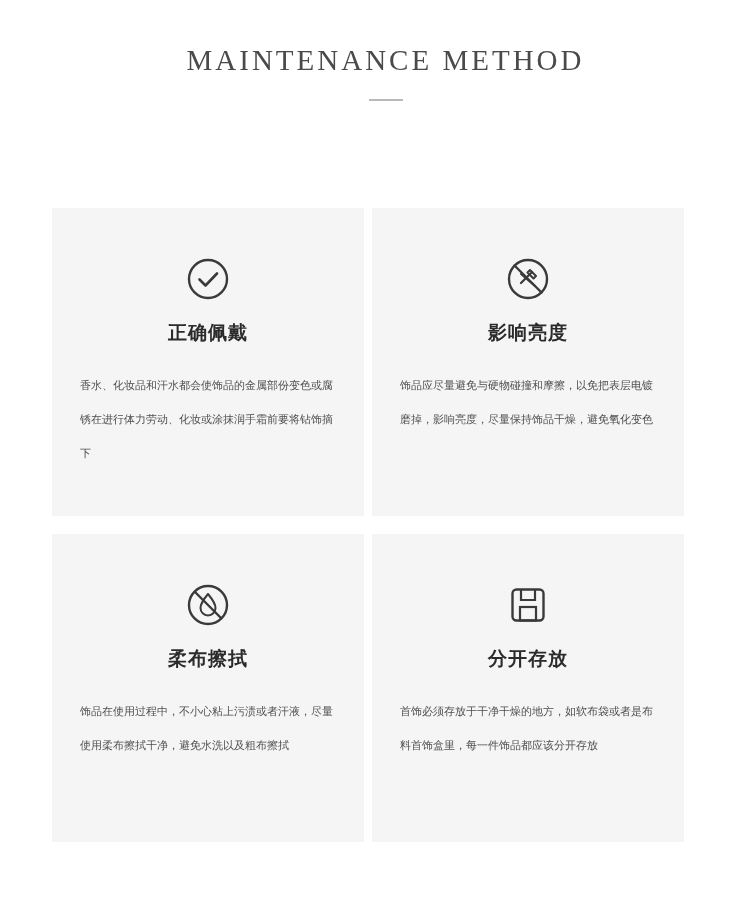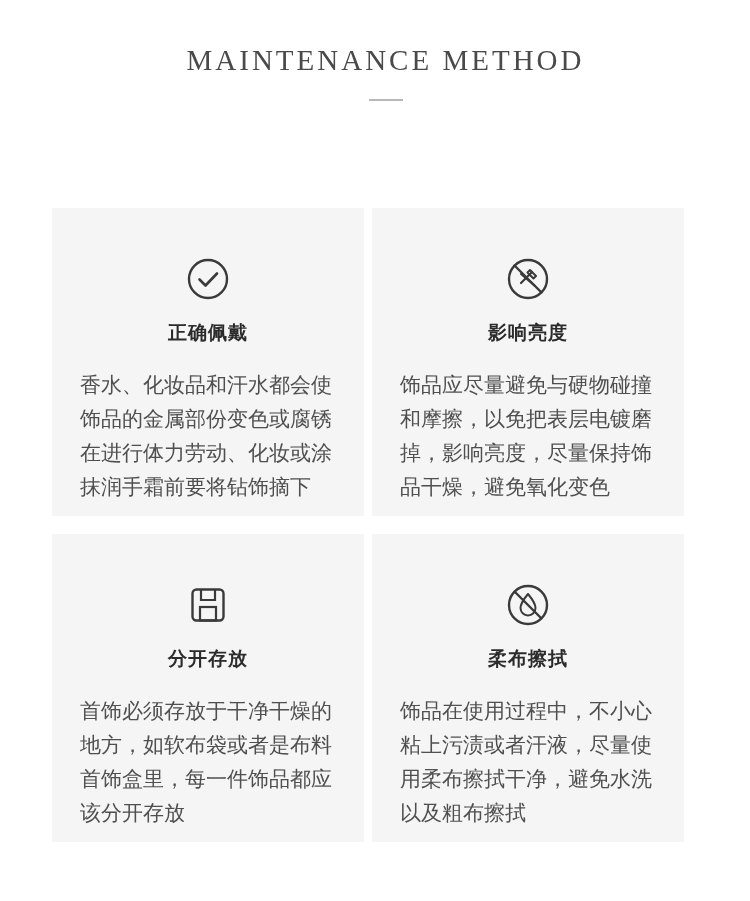--- a/index.html
+++ b/index.html
@@ -73,21 +73,21 @@
   }
   .card-title {
     font-size: 19px;
     font-weight: 700;
     color: #2b2b2b;
     margin-top: 16px;
     letter-spacing: 1px;
   }
   .card-body {
     margin-top: 22px;
-    font-size: 21px;
+    font-size: 11px;
     line-height: 34px;
     color: #4f4f4f;
     text-align: left;
     padding: 0 2px;
   }
 </style>
 </head>
 <body>
 
 <div class="page">
@@ -120,35 +120,35 @@
           <path d="M9.5 9.5 L36.5 36.5" stroke="#3a3a3a" stroke-width="2.4" stroke-linecap="round"></path>
         </svg>
       </div>
       <div class="card-title">影响亮度</div>
       <div class="card-body">饰品应尽量避免与硬物碰撞和摩擦，以免把表层电镀磨掉，影响亮度，尽量保持饰品干燥，避免氧化变色</div>
     </div>
 
     <div class="card">
       <div class="icon-wrap">
         <svg width="46" height="46" viewBox="0 0 46 46" fill="none">
+          <circle cx="23" cy="23" r="19" stroke="#3a3a3a" stroke-width="2.4"></circle>
+          <path d="M23 12 C23 12 15.5 21 15.5 26 C15.5 30.2 18.9 33.5 23 33.5 C27.1 33.5 30.5 30.2 30.5 26 C30.5 21 23 12 23 12 Z" stroke="#3a3a3a" stroke-width="2" fill="none" stroke-linejoin="round"></path>
+          <path d="M10 10 L36 36" stroke="#3a3a3a" stroke-width="2.4" stroke-linecap="round"></path>
+        </svg>
+      </div>
+      <div class="card-title">柔布擦拭</div>
+      <div class="card-body">饰品在使用过程中，不小心粘上污渍或者汗液，尽量使用柔布擦拭干净，避免水洗以及粗布擦拭</div>
+    </div>
+
+    <div class="card">
+      <div class="icon-wrap">
+        <svg width="46" height="46" viewBox="0 0 46 46" fill="none">
           <rect x="7.5" y="7.5" width="31" height="31" rx="4" stroke="#3a3a3a" stroke-width="2.4"></rect>
           <path d="M16 7.5 L16 18 L30 18 L30 7.5" stroke="#3a3a3a" stroke-width="2.2" fill="none"></path>
           <rect x="15" y="25" width="16" height="13.5" stroke="#3a3a3a" stroke-width="2.2" fill="none"></rect>
         </svg>
       </div>
       <div class="card-title">分开存放</div>
       <div class="card-body">首饰必须存放于干净干燥的地方，如软布袋或者是布料首饰盒里，每一件饰品都应该分开存放</div>
     </div>
 
-    <div class="card">
-      <div class="icon-wrap">
-        <svg width="46" height="46" viewBox="0 0 46 46" fill="none">
-          <circle cx="23" cy="23" r="19" stroke="#3a3a3a" stroke-width="2.4"></circle>
-          <path d="M23 12 C23 12 15.5 21 15.5 26 C15.5 30.2 18.9 33.5 23 33.5 C27.1 33.5 30.5 30.2 30.5 26 C30.5 21 23 12 23 12 Z" stroke="#3a3a3a" stroke-width="2" fill="none" stroke-linejoin="round"></path>
-          <path d="M10 10 L36 36" stroke="#3a3a3a" stroke-width="2.4" stroke-linecap="round"></path>
-        </svg>
-      </div>
-      <div class="card-title">柔布擦拭</div>
-      <div class="card-body">饰品在使用过程中，不小心粘上污渍或者汗液，尽量使用柔布擦拭干净，避免水洗以及粗布擦拭</div>
-    </div>
-
   </div>
 </div>
 
 </body></html>

